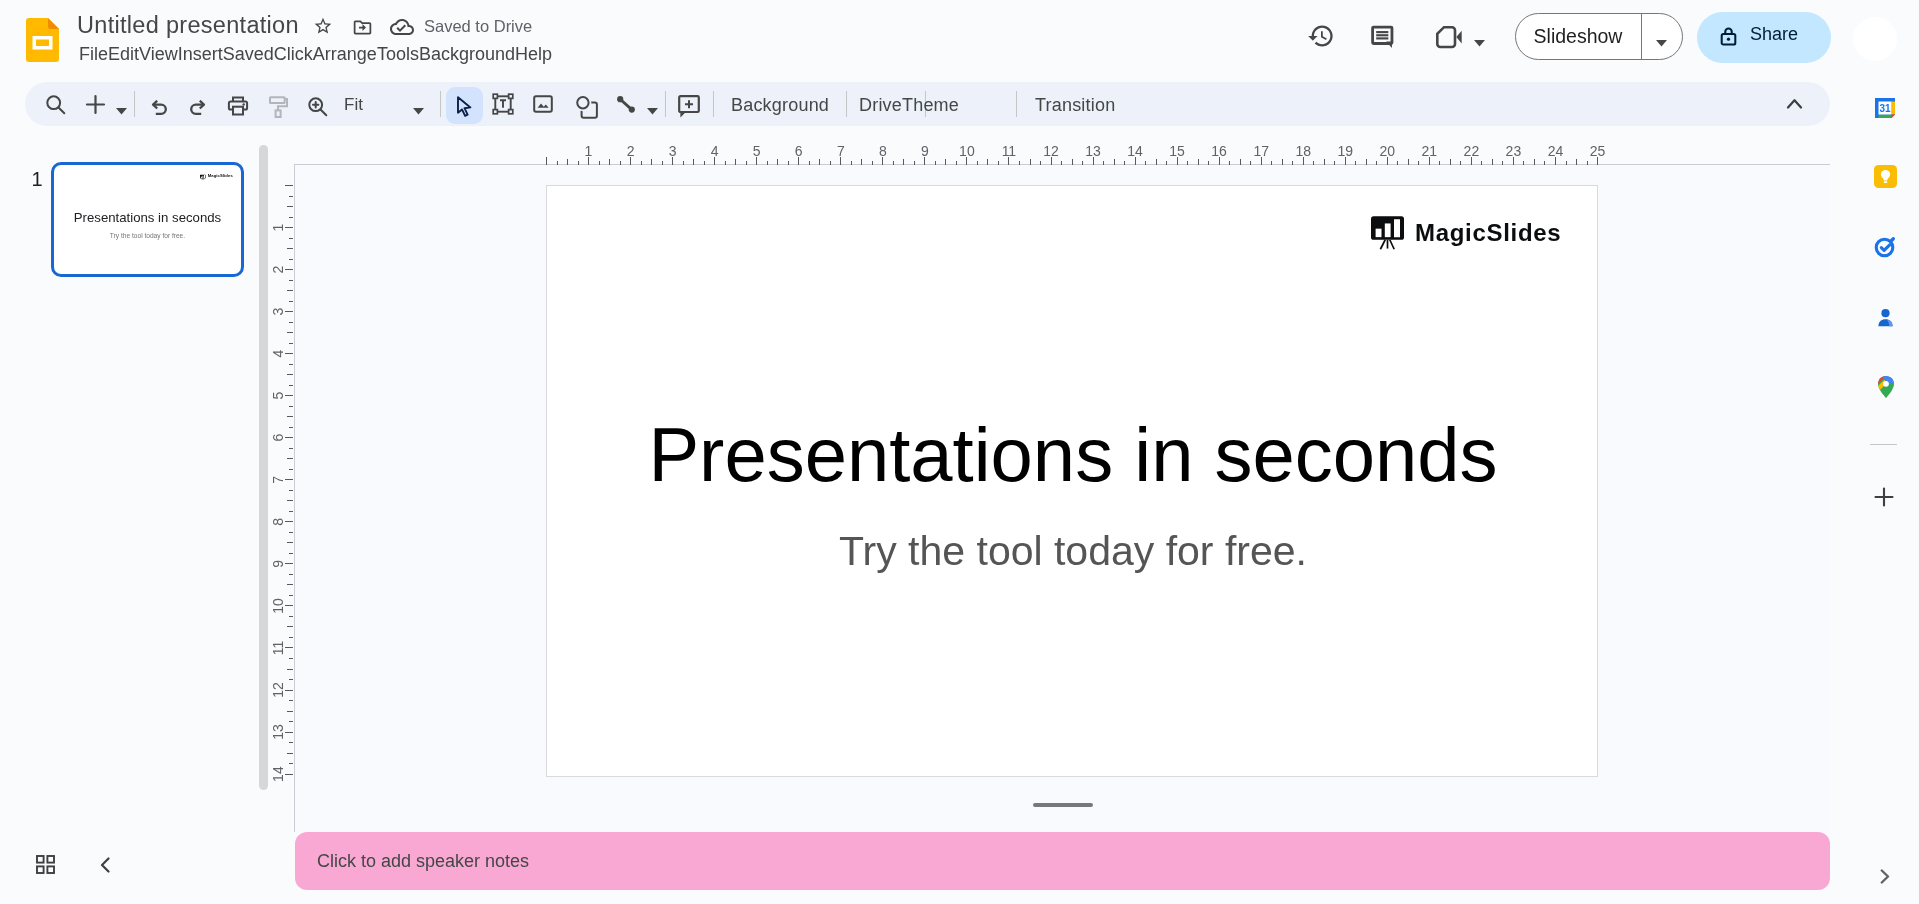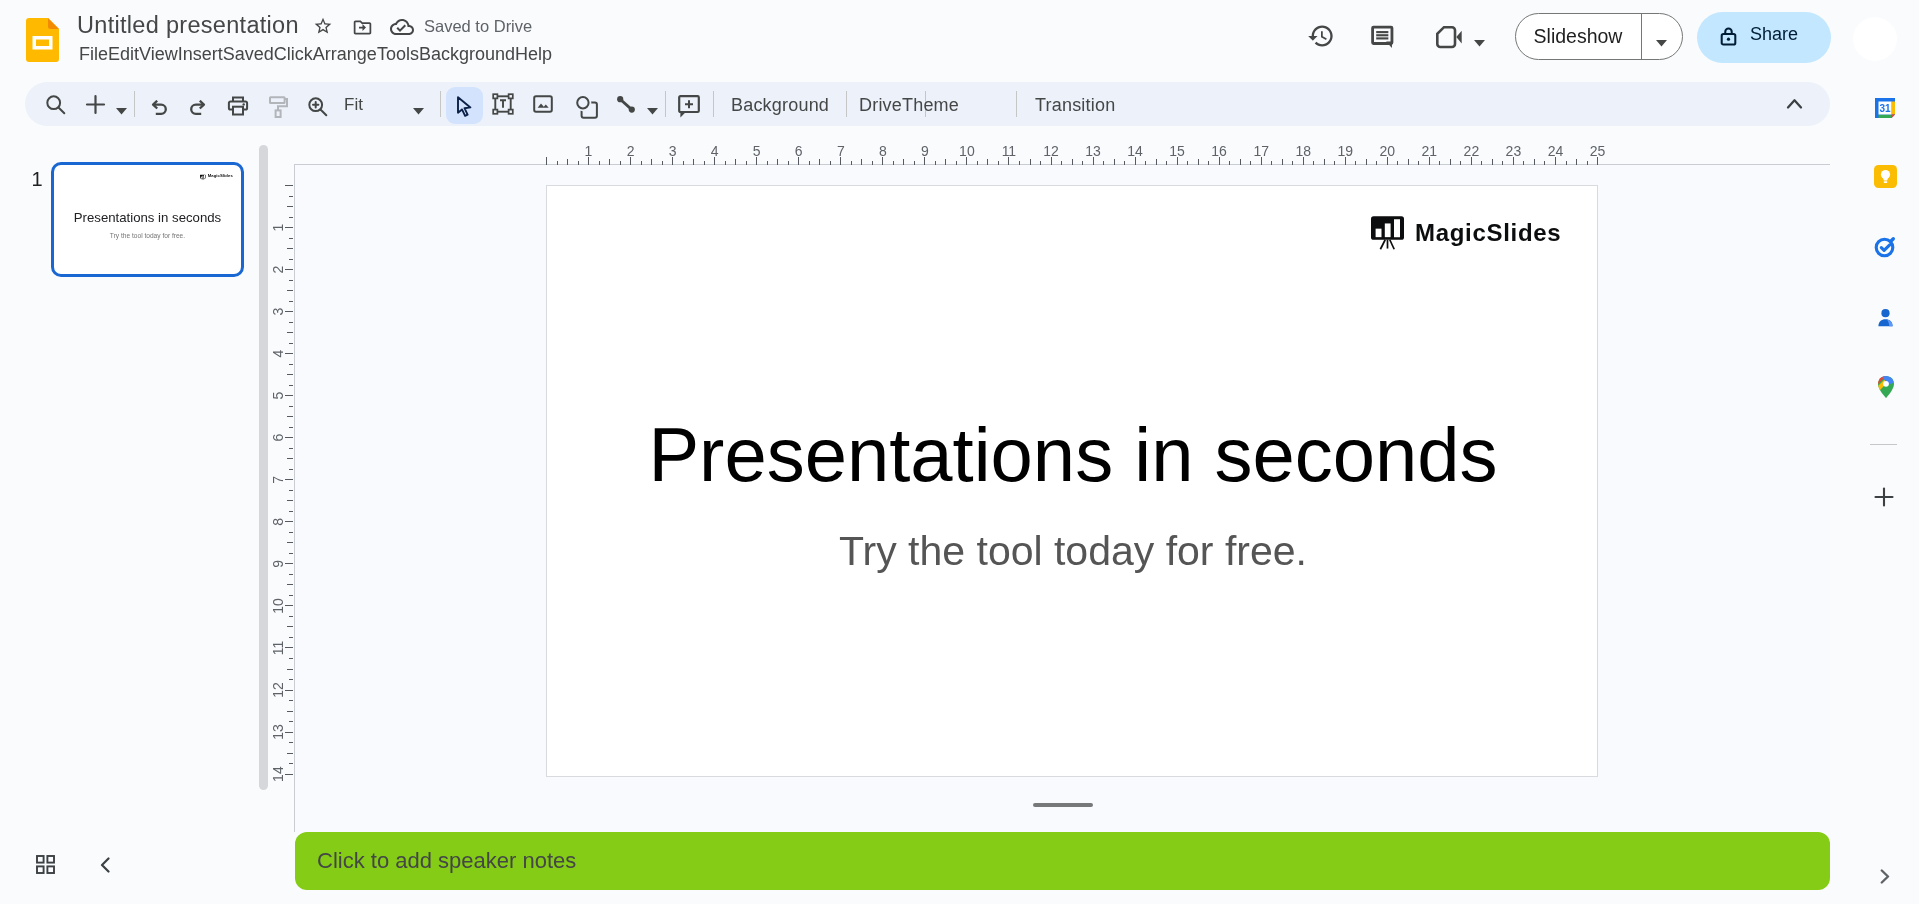--- a/index.html
+++ b/index.html
@@ -425,21 +425,21 @@
 </g>
 </svg></div>
     <div class="abs" style="left:44px;top:0;font-size:24px;font-weight:bold;color:#0c0d0e;letter-spacing:0.45px">MagicSlides</div>
   </div>
   <div class="abs" style="left:0;top:44.5px;width:187px;text-align:center;font-size:13.2px;color:#202124">Presentations in seconds</div>
   <div class="abs" style="left:0;top:67px;width:187px;text-align:center;font-size:6.6px;color:#757575">Try the tool today for free.</div>
 </div>
 <div class="abs" style="left:259px;top:145px;width:9px;height:645px;border-radius:5px;background:#d5d7da"></div>
 
 <div class="abs" style="left:1033px;top:803px;width:60px;height:3.5px;border-radius:2px;background:#76787a"></div>
-<div class="abs" style="left:295px;top:832px;width:1535px;height:58px;border-radius:12px;background:#84cc16;display:flex;align-items:center;padding-left:22px;font-size:22px;color:#444746">Click to add speaker notes</div>
+<div class="abs" style="left:295px;top:832px;width:1535px;height:58px;border-radius:12px;background:#f9a8d4;display:flex;align-items:center;padding-left:22px;font-size:18px;color:#444746">Click to add speaker notes</div>
 <div class="abs" style="left:36px;top:855px"><svg width="19" height="19" viewBox="0 0 19 19" style="">
         <g fill="none" stroke="#3c4043" stroke-width="1.9">
 <rect x="1" y="1" width="6.6" height="6.6"></rect>
           <rect x="11.4" y="1" width="6.6" height="6.6"></rect>
 <rect x="1" y="11.4" width="6.6" height="6.6"></rect>
           <rect x="11.4" y="11.4" width="6.6" height="6.6"></rect>
 </g>
       </svg></div>
 <div class="abs" style="left:100px;top:857px"><svg width="10" height="16" viewBox="0 0 10 16" style="">
         <path d="M8.5 1.5 L2 8 l6.5 6.5" fill="none" stroke="#3c4043" stroke-width="2.2" stroke-linecap="round" stroke-linejoin="round"></path>

